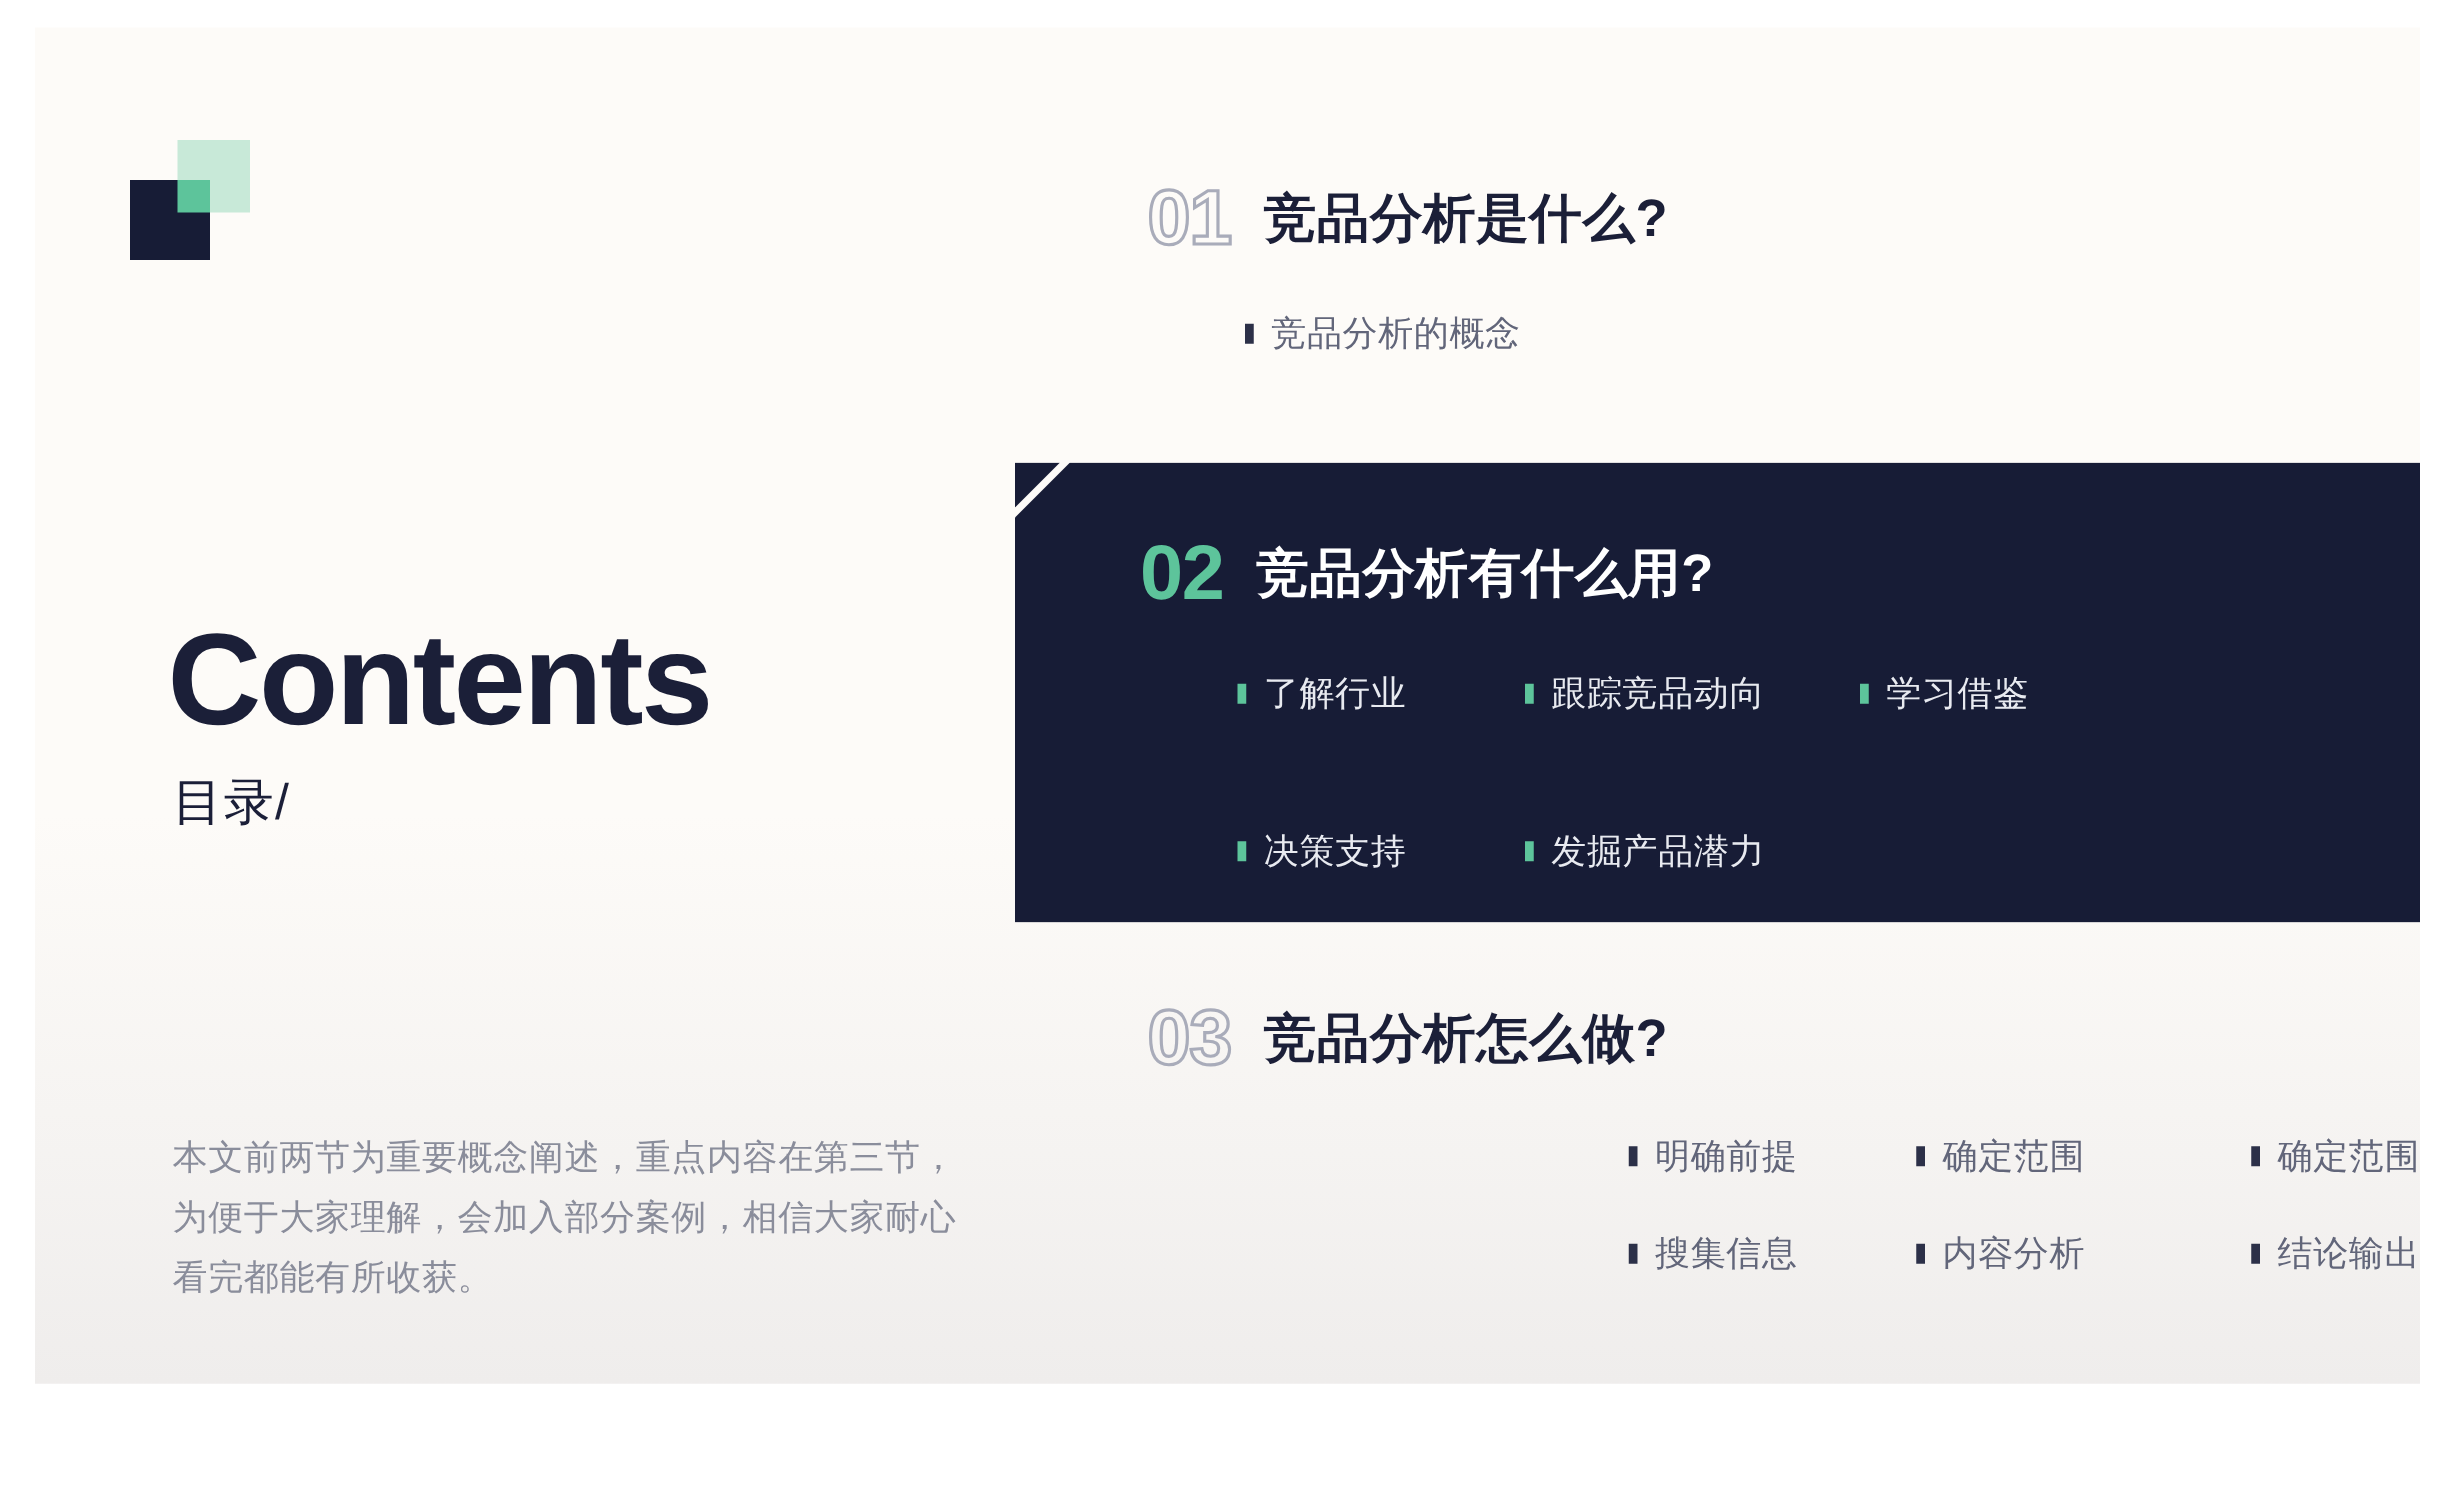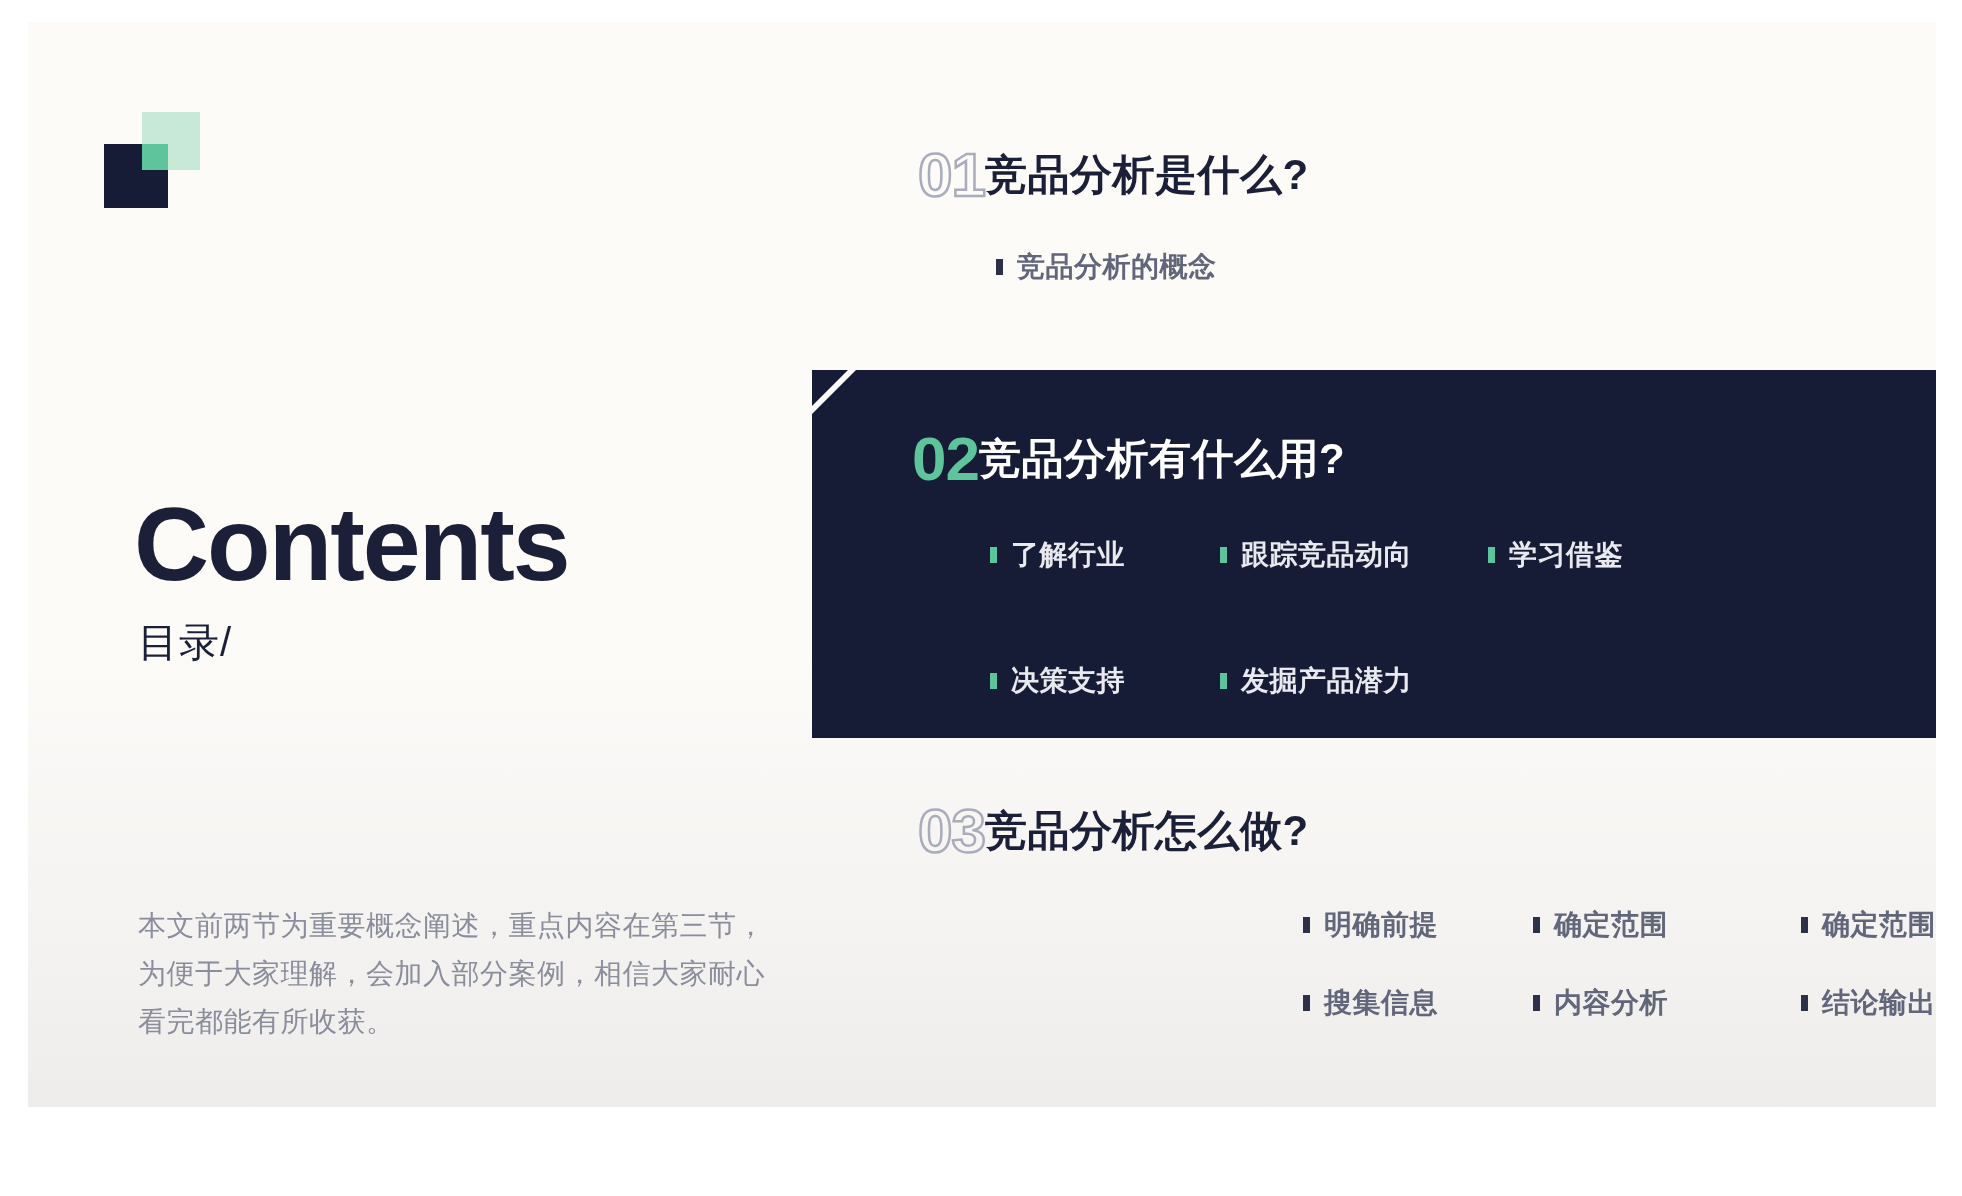--- a/index.html
+++ b/index.html
@@ -56,20 +56,21 @@
     font-size:28px;
     line-height:1.72;
     color:#8A8D9B;
     letter-spacing:0.5px;
   }
   #desc .l{display:block;}
   
   .section{position:absolute;}
   .sec-head{
     display:flex;align-items:center;
+    gap:26px;
   }
   .sec-num{
     font-size:62px;font-weight:800;line-height:1;
     letter-spacing:-1px;
   }
   .num-outline{
     color:transparent;
     -webkit-text-stroke:2.5px #A9ACBA;
     text-shadow:none;
   }
@@ -78,21 +79,20 @@
     font-size:42px;font-weight:700;line-height:1;
     color:#1B1F38;letter-spacing:0.5px;white-space:nowrap;text-align:center;
   }
   .sec-title.light{color:#FFFFFF;}
   
   .bullets{display:flex;flex-wrap:wrap;}
   .bullet{
     display:flex;align-items:center;
     font-size:28px;color:#62667A;letter-spacing:0.5px;
     white-space:nowrap;
-    font-weight:bold;
   }
   .bullet .dot{
     width:7px;height:16px;
     background:#2C3048;
     margin-right:14px;
     flex:0 0 auto;
   }
   .bullet.on-dark{color:#E8EAF0;}
   .bullet.on-dark .dot{background:#5DC49B;}
   

